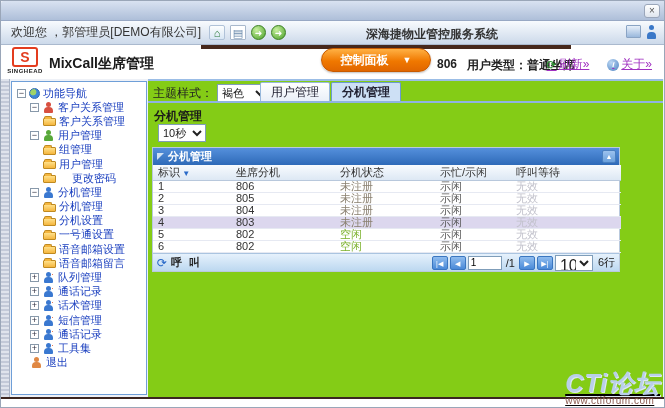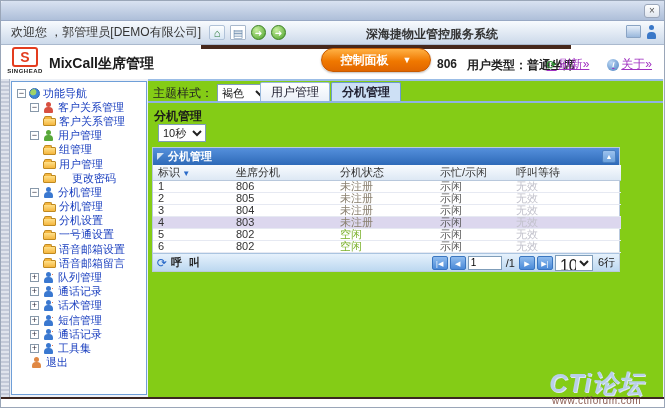--- a/index.html
+++ b/index.html
@@ -127,21 +127,21 @@
   .pg-btn { width:16px; height:14px; background:linear-gradient(#8fbcee,#4a8ad8); border:1px solid #3a76c0;
             border-radius:2px; color:#fff; font-size:7px; line-height:13px; text-align:center; cursor:pointer; }
   .pg-input { width:34px; height:14px; border:1px solid #7f9db9; font-size:10px; padding:0 2px; }
   .pg-total { font-size:11px; margin:0 2px; }
   .pg-size { width:38px; height:16px; font-size:16px; }
   .pg-rows { font-size:11px; margin-left:3px; }
 
   
   .bottom-line { position:absolute; left:0; top:396px; width:665px; height:2px; background:#3c2620; }
   .bottom-strip { position:absolute; left:0; top:398px; width:665px; height:10px; background:#fff; }
-  .watermark { position:absolute; right:20px; top:370px; text-align:center; pointer-events:none; }
+  .watermark { position:absolute; right:4px; top:370px; text-align:left; pointer-events:none;text-decoration:underline; }
   .wm-logo { font-size:25px; font-weight:bold; color:#b9cfe9; letter-spacing:1px; line-height:24px;
              text-shadow:1px 1px 0 #dde8f4; font-style:italic; }
   .wm-url { font-size:10px; color:#8a5a50; letter-spacing:.5px; }
 </style>
 </head>
 <body>
 
 <div class="screen">
 
   <div class="titlebar">

